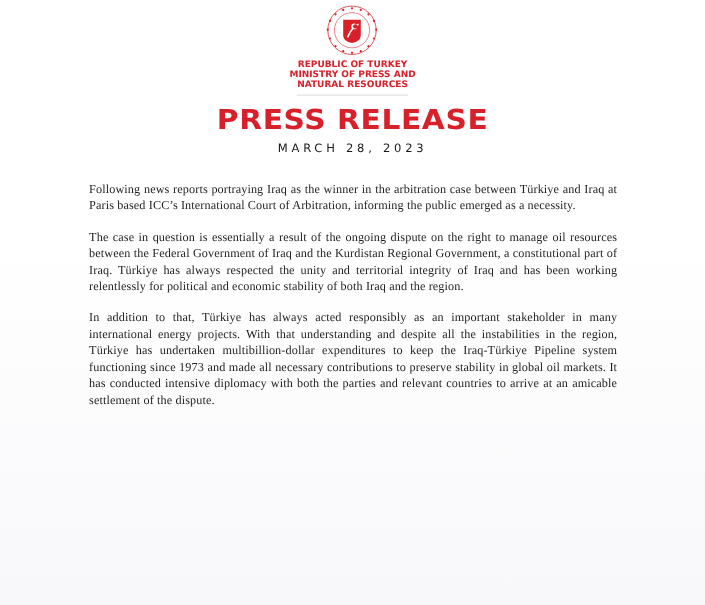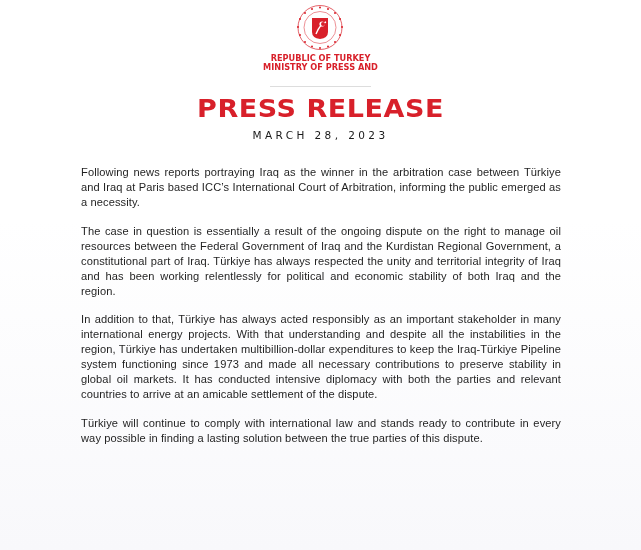--- a/index.html
+++ b/index.html
@@ -75,21 +75,21 @@
       letter-spacing: 3.4px;
       line-height: 14px;
     }
     .body-text {
       position: absolute;
       left: 81px;
       width: 480px;
       top: 165px;
     }
     .para {
-      font-family: Liberation Sans, sans-serif;
+      font-family: Liberation Serif, serif;
       font-size: 11.1px;
       line-height: 15px;
       text-align: justify;
       color: #1f1f1f;
       margin: 0 0 13.5px 0;
       letter-spacing: 0.1px;
     }
   </style>
 </head>
 <body>
@@ -121,26 +121,26 @@
 
     <path d="M22 14 L38 14 L38 28 Q38 34 30 35 Q22 34 22 28 Z" fill="#d8202a"></path>
     <path d="M26 30 Q30 20 36 18" fill="none" stroke="#ffffff" stroke-width="1.4"></path>
     <circle cx="32" cy="20" r="2.6" fill="#ffffff"></circle>
     <circle cx="33" cy="20" r="2" fill="#d8202a"></circle>
   </svg>
 
   <div class="ministry">
     <div>REPUBLIC OF TURKEY</div>
     <div>MINISTRY OF PRESS AND</div>
+    <div>NATURAL RESOURCES</div>
   </div>
 
   <div class="rule"></div>
 
   <div class="title">PRESS RELEASE</div>
   <div class="date">MARCH 28, 2023</div>
 
   <div class="body-text">
     <p class="para">Following news reports portraying Iraq as the winner in the arbitration case between Türkiye and Iraq at Paris based ICC’s International Court of Arbitration, informing the public emerged as a necessity.</p>
     <p class="para">The case in question is essentially a result of the ongoing dispute on the right to manage oil resources between the Federal Government of Iraq and the Kurdistan Regional Government, a constitutional part of Iraq. Türkiye has always respected the unity and territorial integrity of Iraq and has been working relentlessly for political and economic stability of both Iraq and the region.</p>
     <p class="para">In addition to that, Türkiye has always acted responsibly as an important stakeholder in many international energy projects. With that understanding and despite all the instabilities in the region, Türkiye has undertaken multibillion-dollar expenditures to keep the Iraq-Türkiye Pipeline system functioning since 1973 and made all necessary contributions to preserve stability in global oil markets. It has conducted intensive diplomacy with both the parties and relevant countries to arrive at an amicable settlement of the dispute.</p>
-    <p class="para">Türkiye will continue to comply with international law and stands ready to contribute in every way possible in finding a lasting solution between the true parties of this dispute.</p>
   </div>
 </div>
 
 </body></html>

